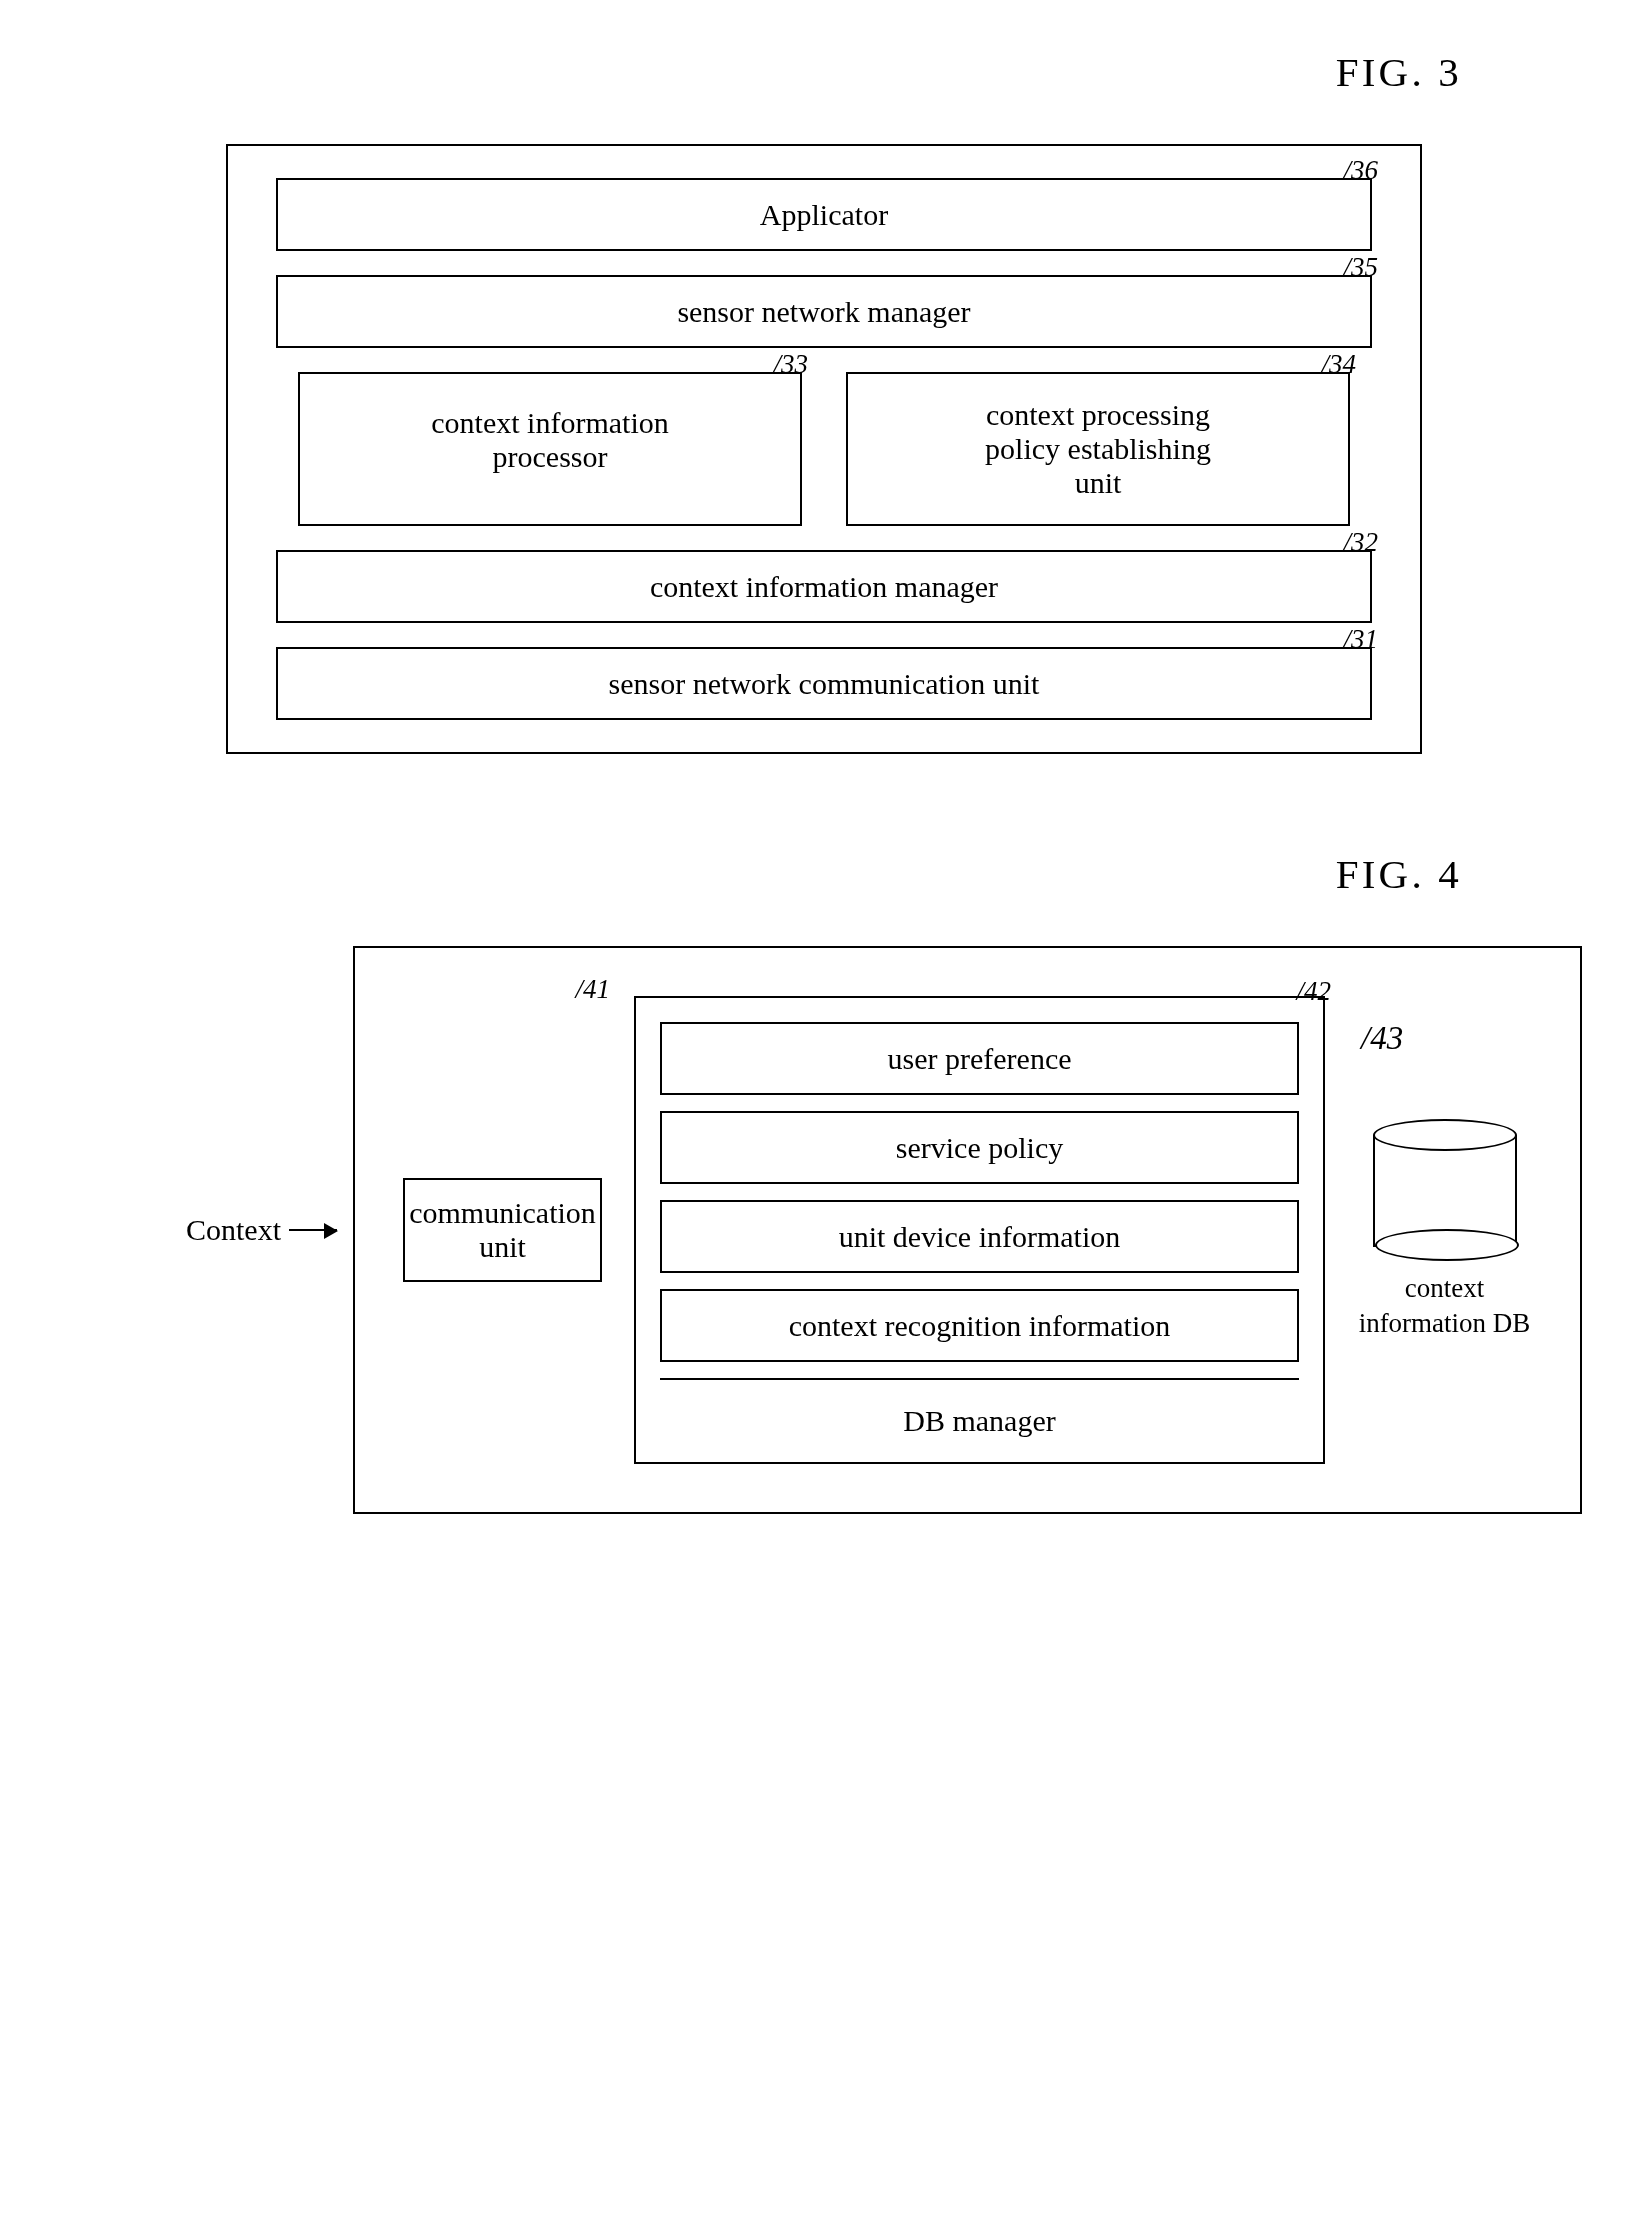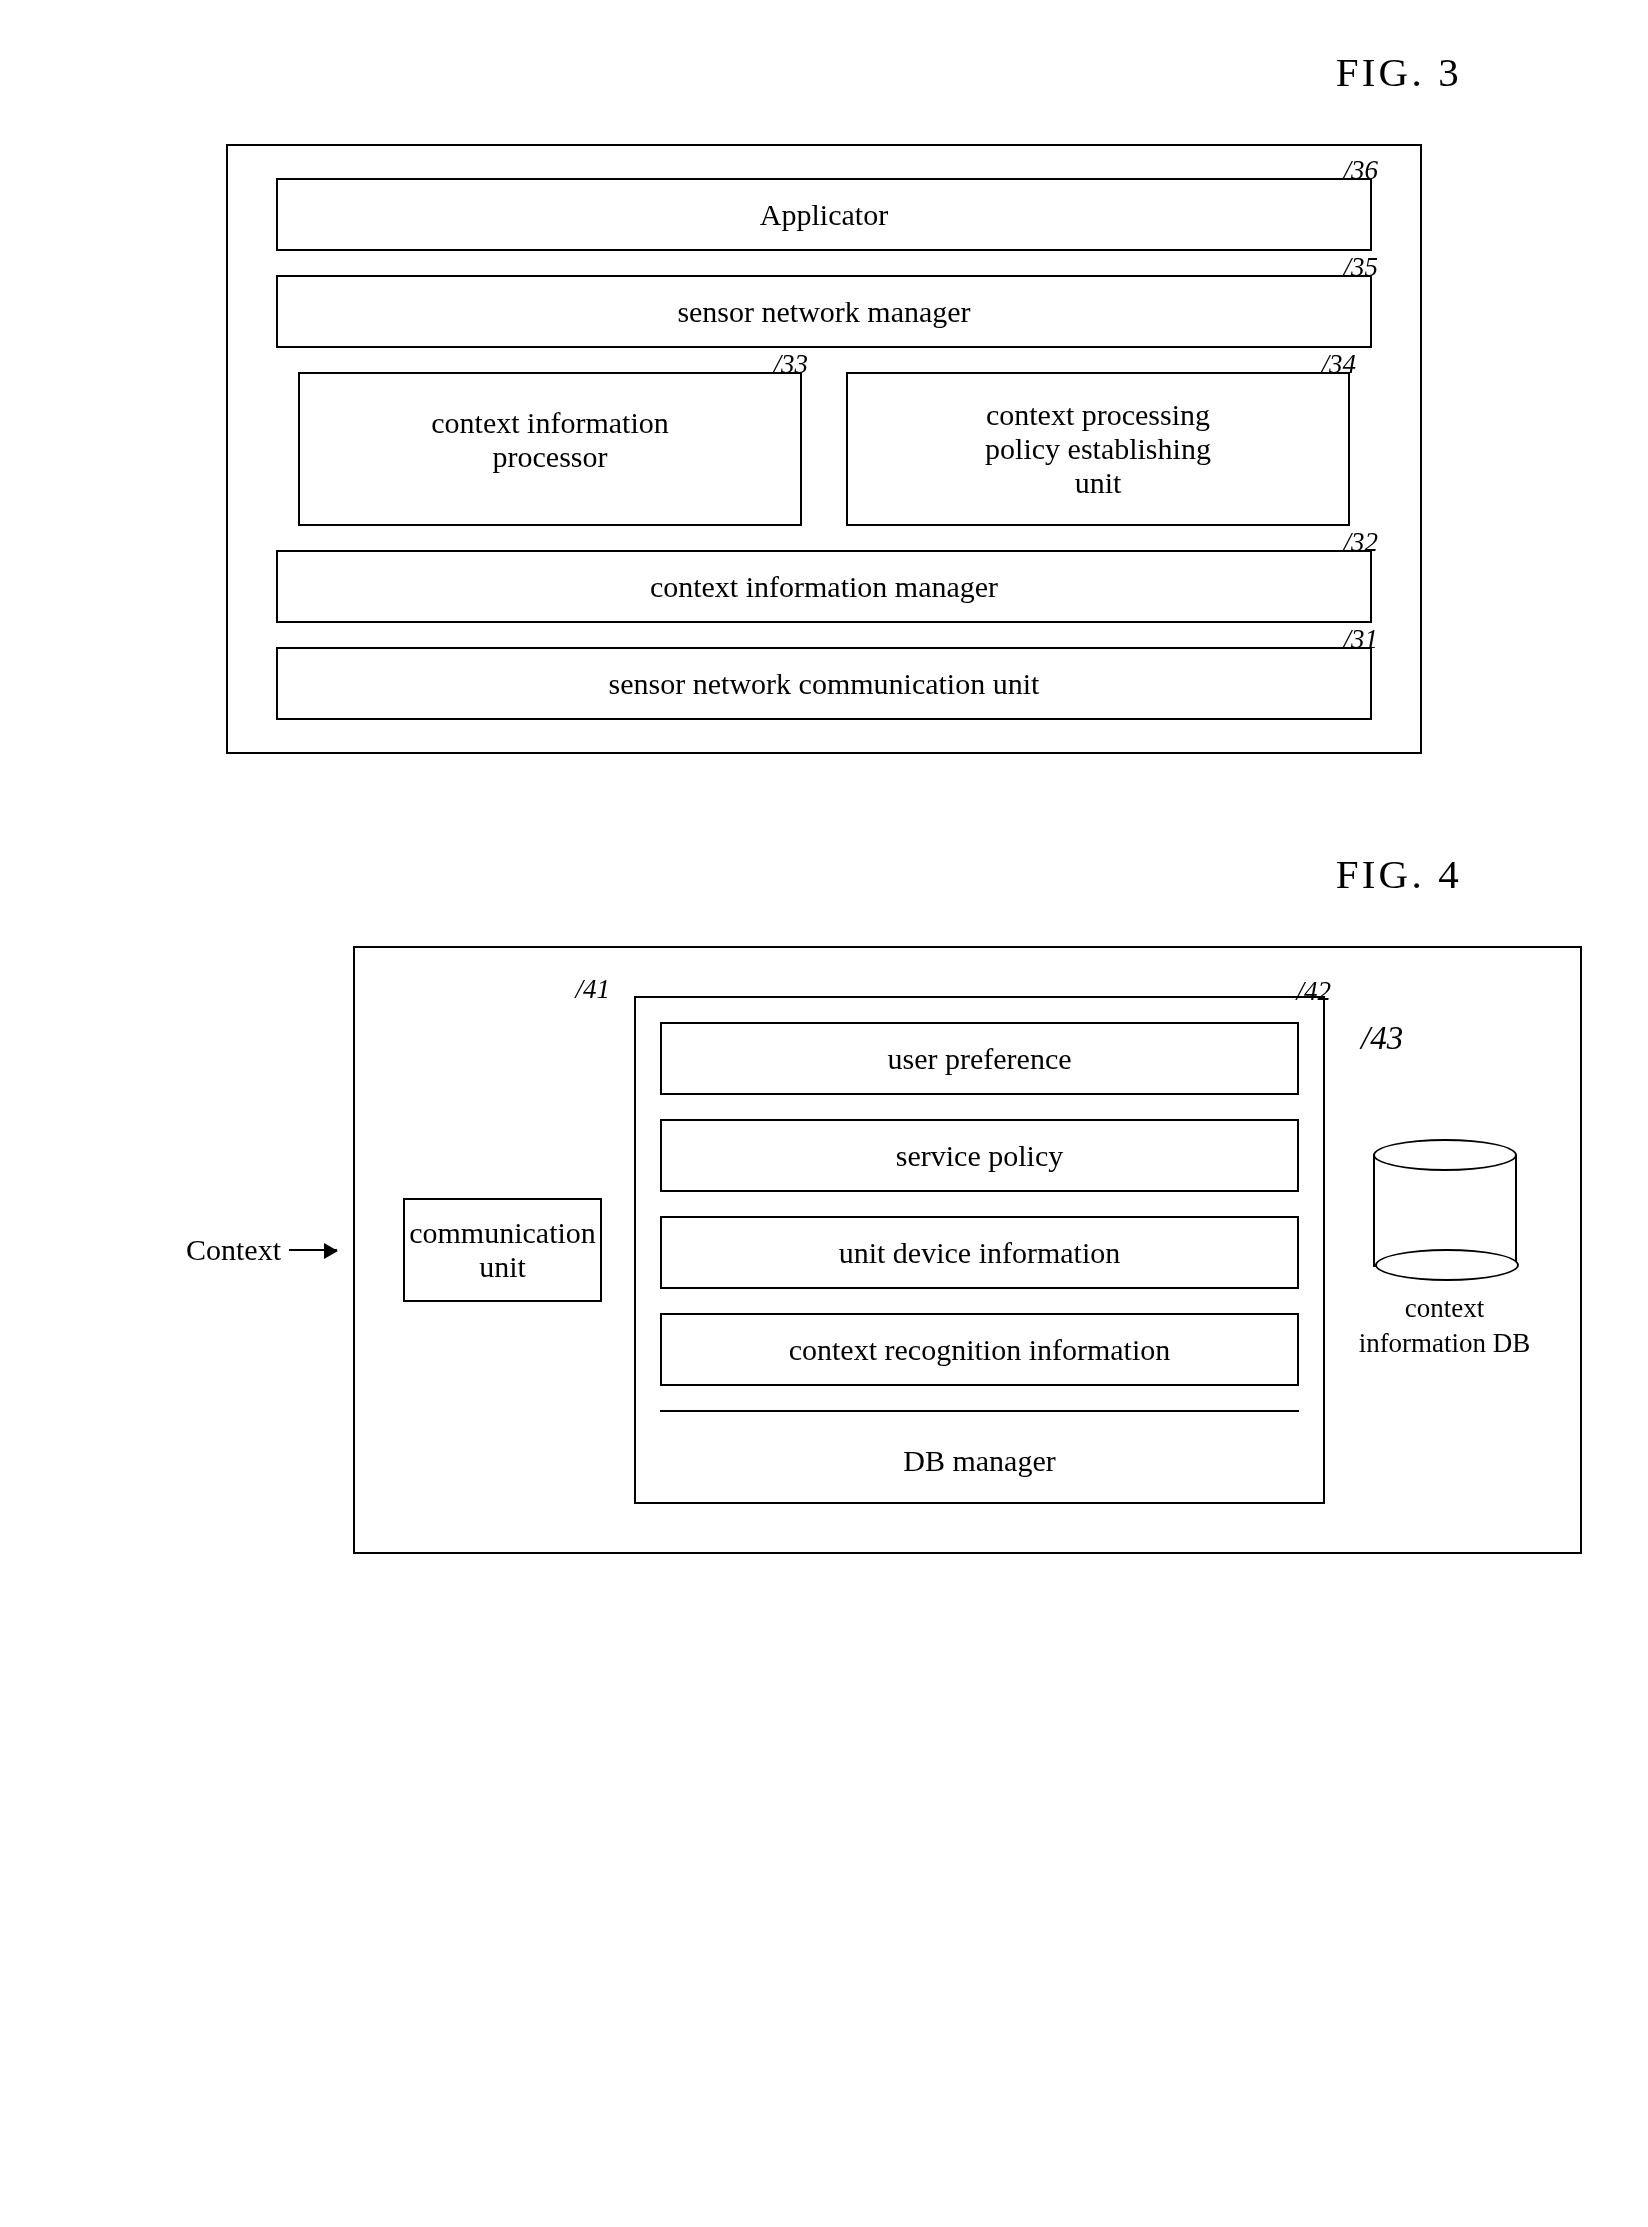--- a/index.html
+++ b/index.html
@@ -137,21 +137,21 @@
       position: relative;
     }
 
     .inner-column {
       border: 2.4px solid #000;
       padding: 24px 24px;
       flex: 1;
       position: relative;
       display: flex;
       flex-direction: column;
-      gap: 24px;
+      gap: 16px;
     }
 
     .inner-block {
       border: 2.4px solid #000;
       text-align: center;
       padding: 17.5px 16px;
       font-size: 30px;
       position: relative;
     }
 

